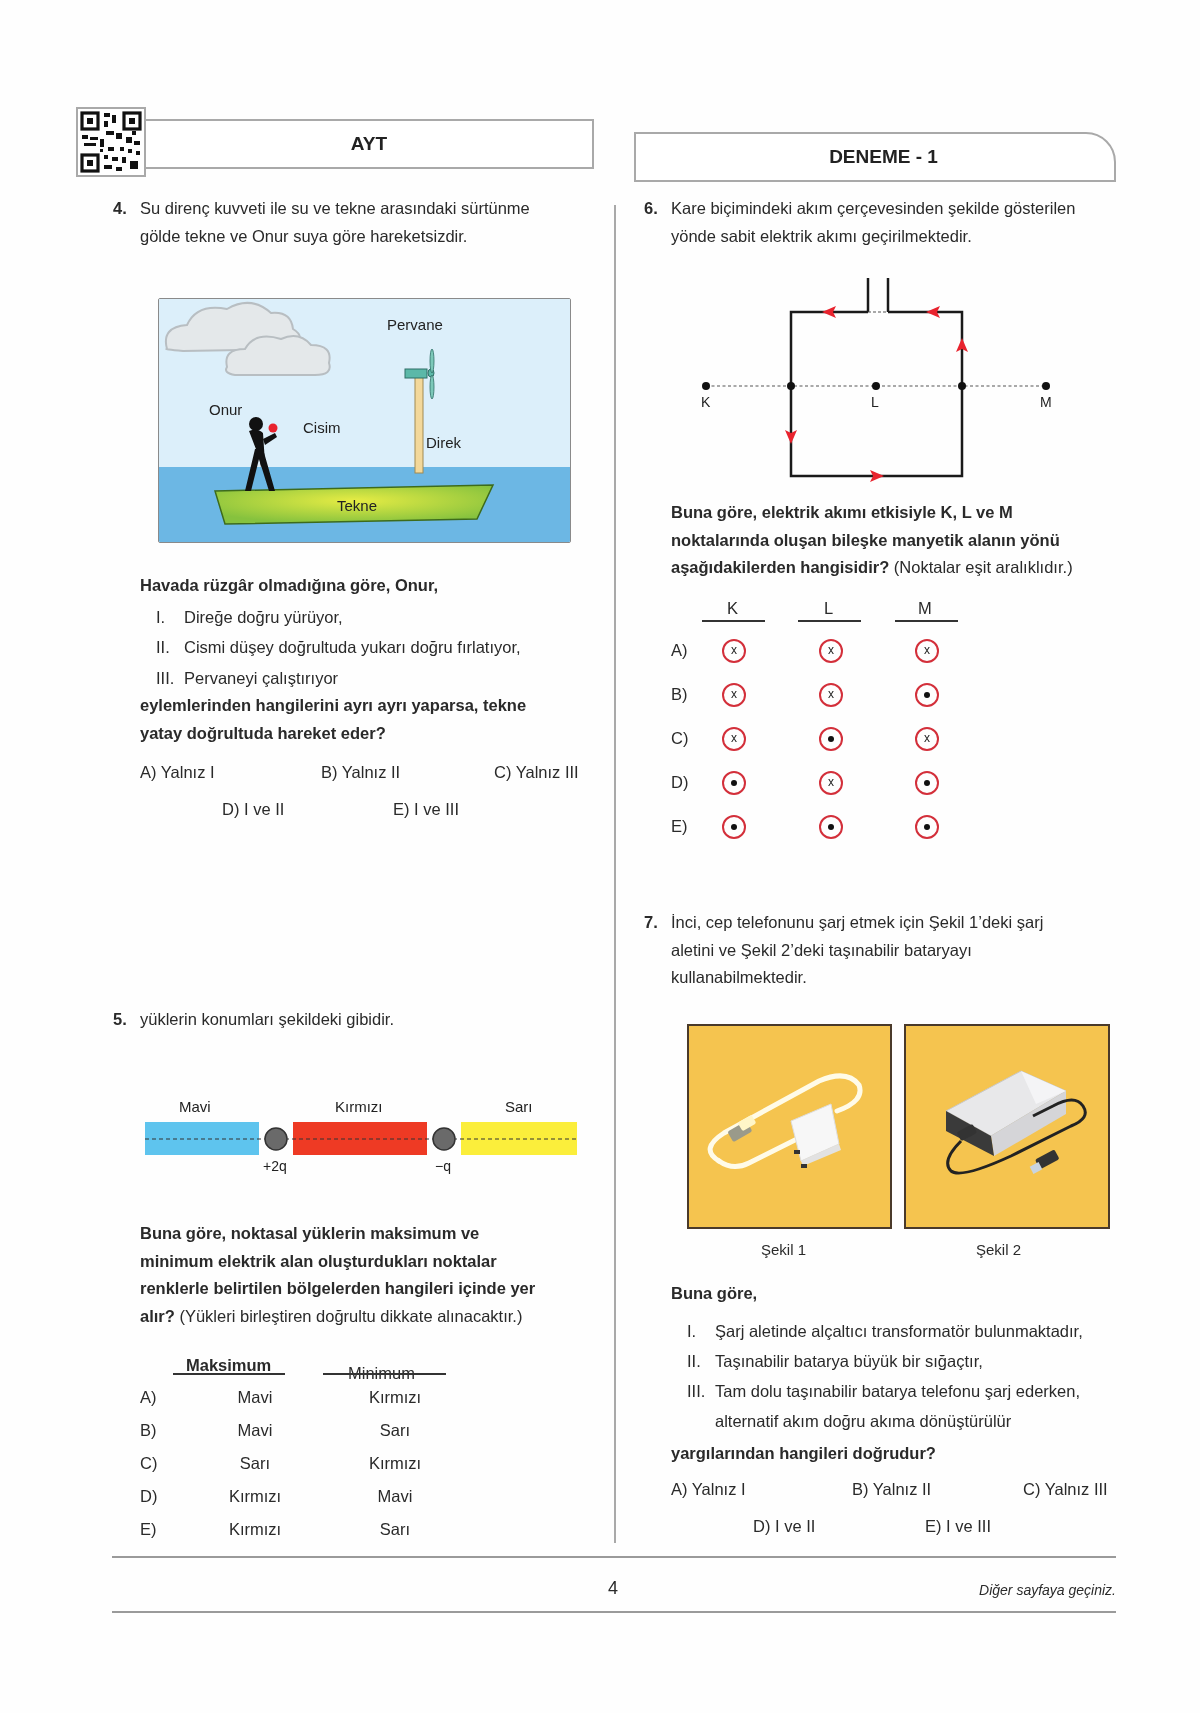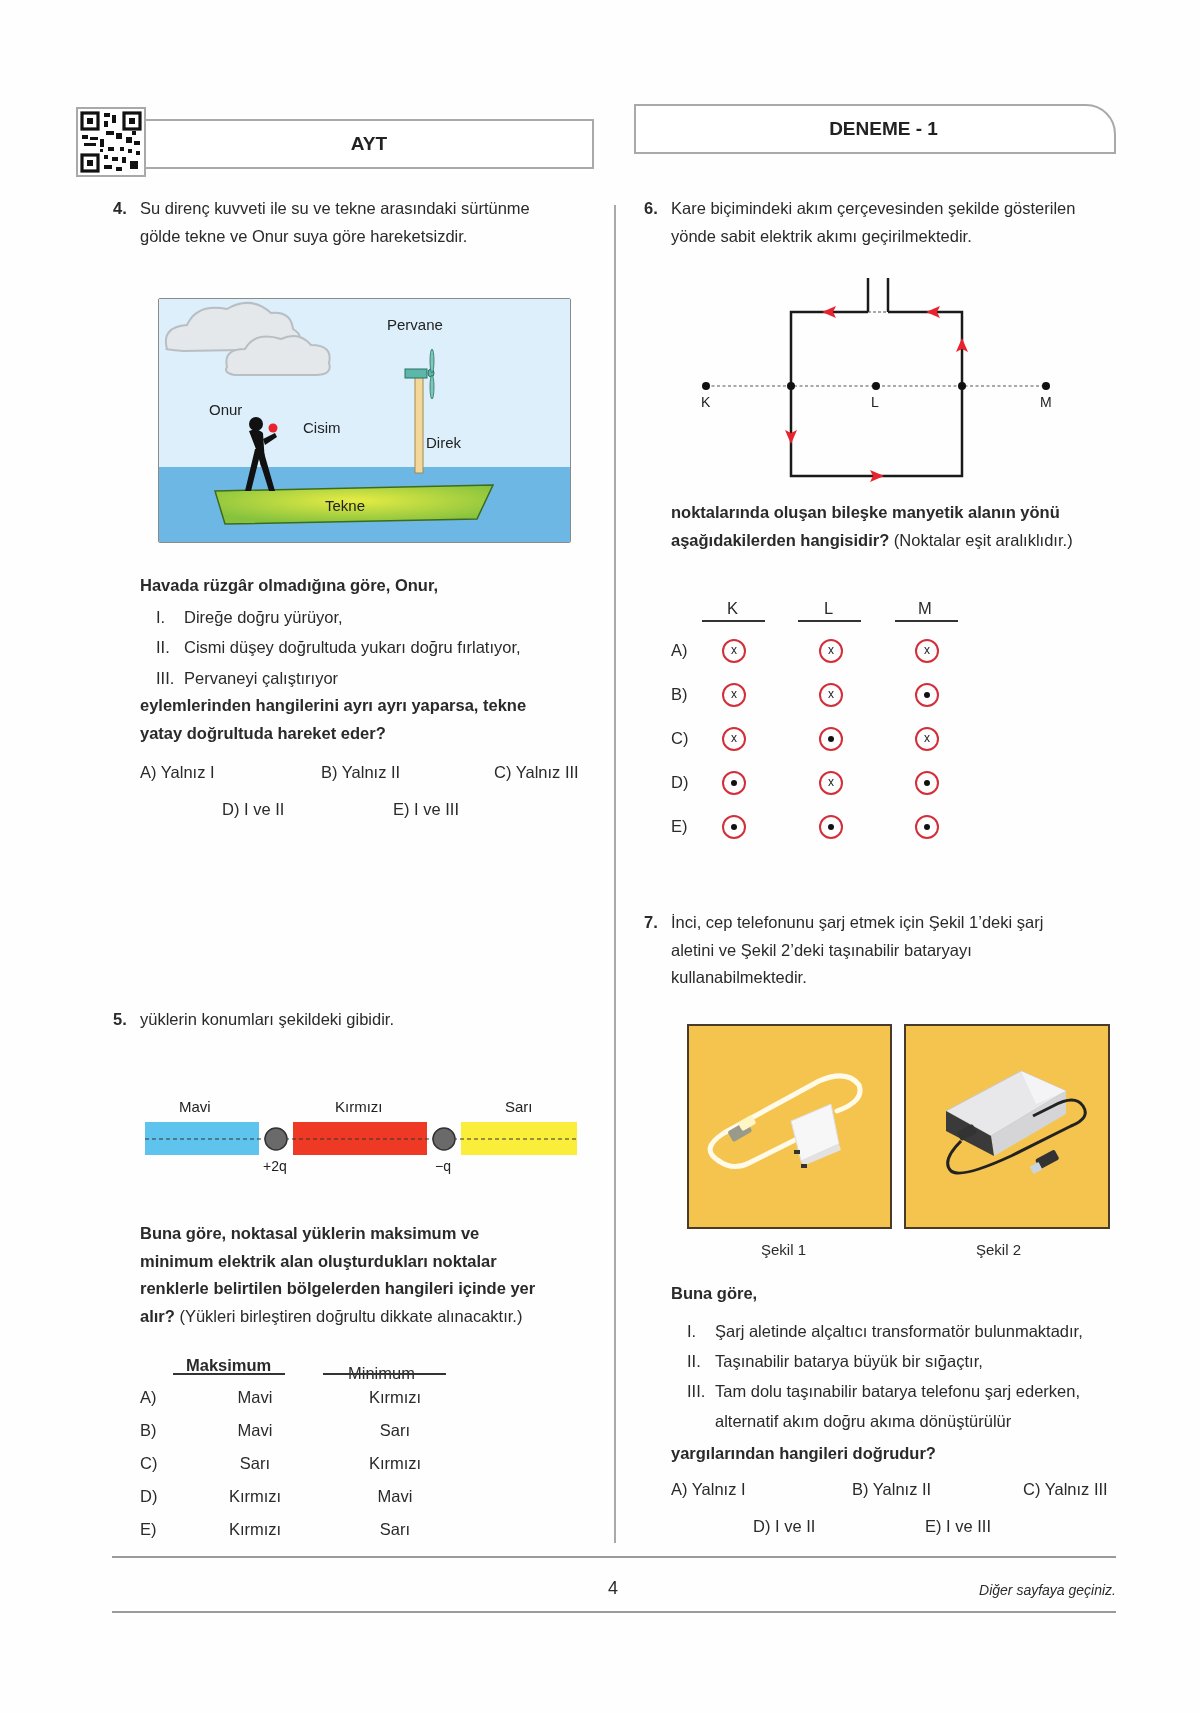--- a/index.html
+++ b/index.html
@@ -8,21 +8,21 @@
     font-family: "Liberation Sans", sans-serif; color: #2a2a2a; overflow: hidden;
   }
   .abs { position: absolute; }
   .qr { left: 76px; top: 107px; width: 70px; height: 70px; border: 2px solid #a9a9a9; background: #fff; box-sizing: border-box; }
   .hdr-box {
     border: 2px solid #a9a9a9; box-sizing: border-box; height: 50px;
     display: flex; align-items: center; justify-content: center;
     font-weight: bold; font-size: 19px; color: #222; background: #fff;
   }
   .hdr-left { left: 146px; top: 119px; width: 448px; border-left: none; }
-  .hdr-right { left: 634px; top: 104px; width: 482px; border-top-right-radius: 30px; padding-left: 17px; }
+  .hdr-right { left: 634px; top: 132px; width: 482px; border-top-right-radius: 30px; padding-left: 17px; }
   .col-div { left: 614px; top: 205px; width: 2px; height: 1338px; background: #a9a9a9; }
   .q-text { font-size: 16.5px; line-height: 27.5px; color: #2a2a2a; }
   .q-num { font-weight: bold; position: absolute; left: -27px; top: 0; }
   .bold { font-weight: bold; }
   .roman { position: relative; padding-left: 28px; }
   .roman .rn { position: absolute; left: 0; }
   .fig-boat { left: 158px; top: 298px; width: 413px; height: 245px; border: 1.5px solid #8a8a8a; box-sizing: border-box; overflow: hidden; border-radius: 2px; }
   .lbl { position: absolute; font-size: 15px; color: #222; }
   .circ {
     width: 24px; height: 24px; border: 2px solid #d32f3a; border-radius: 50%;
@@ -113,21 +113,21 @@
       <path d="M90 132 q8 -4 14 2 l2 30 l-4 4 l-2 -10 z"></path>
       <path d="M96 150 l-10 42 l6 0 l8 -32 l10 32 l6 0 l-12 -42 z"></path>
       <path d="M104 140 l12 -6 l2 4 l-12 8 z"></path>
     </g>
     <circle cx="114" cy="129" r="4.5" fill="#e8232e"></circle>
   </svg>
   <span class="lbl" style="left:228px; top:17px;">Pervane</span>
   <span class="lbl" style="left:50px; top:102px;">Onur</span>
   <span class="lbl" style="left:120px; top:120px;margin-left:24px;">Cisim</span>
   <span class="lbl" style="left:267px; top:135px;">Direk</span>
-  <span class="lbl" style="left:166px; top:198px;">Tekne</span>
+  <span class="lbl" style="left:178px; top:198px;">Tekne</span>
 </div>
 
 <div class="abs q-text" style="left:140px; top:572px; width:470px;">
   <div class="bold">Havada rüzgâr olmadığına göre, Onur,</div>
   <div style="padding-left:16px; margin-top:4px;">
     <div class="roman" style="padding-left:28px;"><span class="rn">I.</span><span>Direğe doğru yürüyor,</span></div>
     <div class="roman" style="margin-top:3px;"><span class="rn">II.</span><span>Cismi düşey doğrultuda yukarı doğru fırlatıyor,</span></div>
     <div class="roman" style="margin-top:3px;"><span class="rn">III.</span><span>Pervaneyi çalıştırıyor</span></div>
   </div>
   <div class="bold">eylemlerinden hangilerini ayrı ayrı yaparsa, tekne</div>
@@ -230,20 +230,21 @@
       <polygon points="101,174 95,160 101,163 107,160"></polygon>
       <polygon points="194,206 180,200 183,206 180,212"></polygon>
     </g>
   </svg>
   <span class="lbl" style="left:11px; top:124px; font-size:14px;">K</span>
   <span class="lbl" style="left:181px; top:124px; font-size:14px;">L</span>
   <span class="lbl" style="left:350px; top:124px; font-size:14px;">M</span>
 </div>
 
 <div class="abs q-text bold" style="left:671px; top:499px; width:460px;">
+  <div>Buna göre, elektrik akımı etkisiyle K, L ve M</div>
   <div>noktalarında oluşan bileşke manyetik alanın yönü</div>
   <div><span>aşağıdakilerden hangisidir?</span><span style="font-weight:normal"> (Noktalar eşit aralıklıdır.)</span></div>
 </div>
 
 <div class="abs q-text" style="left:671px; top:592px; width:300px; height:250px;">
   <span style="position:absolute; left:56px; top:3px;">K</span>
   <span style="position:absolute; left:153px; top:3px;">L</span>
   <span style="position:absolute; left:247px; top:3px;">M</span>
   <div class="tbl-line" style="left:31px; top:28px; width:63px;"></div>
   <div class="tbl-line" style="left:127px; top:28px; width:63px;"></div>

